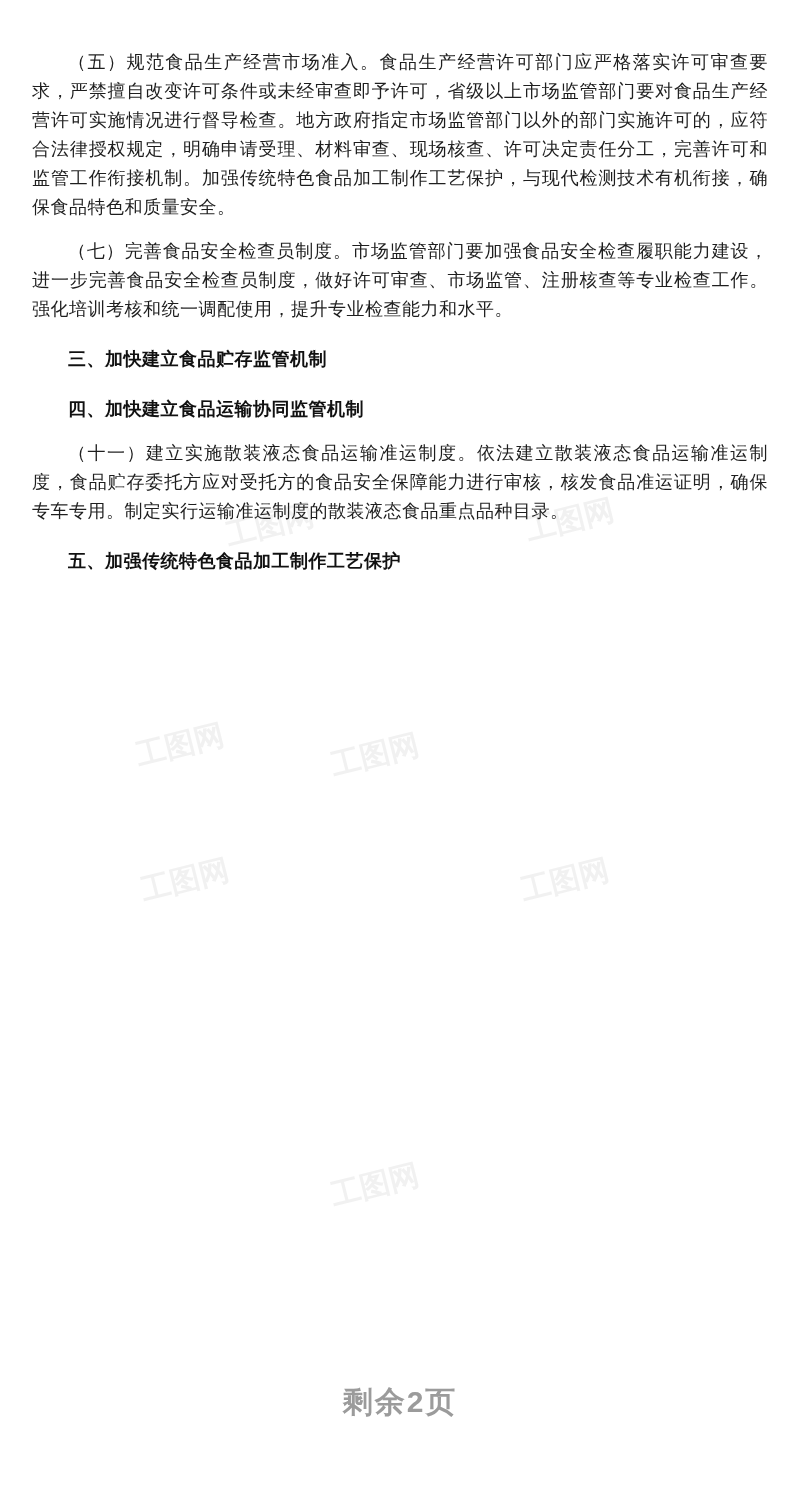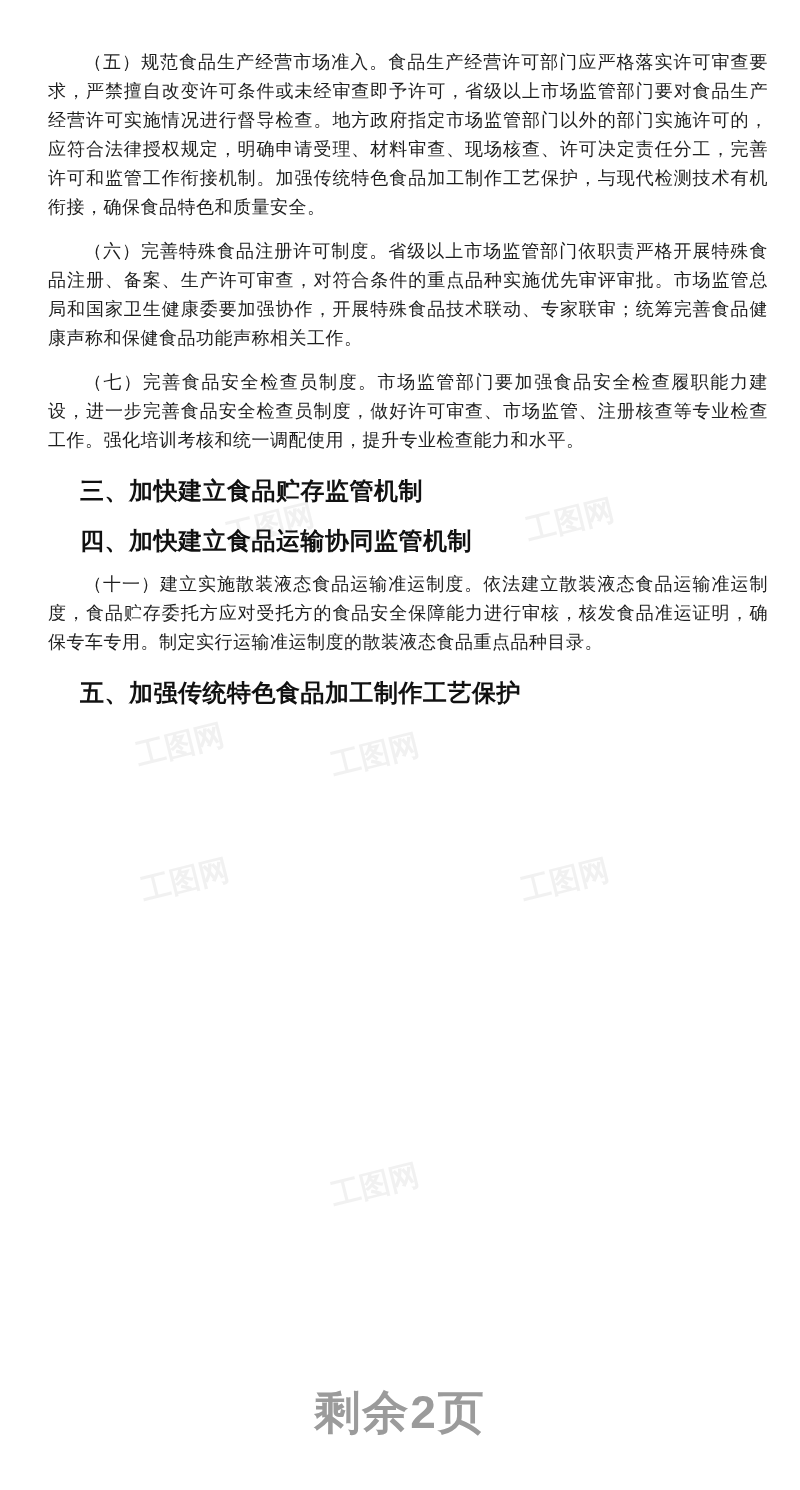--- a/index.html
+++ b/index.html
@@ -38,44 +38,44 @@
     left: 32px;
     width: 736px;
     z-index: 1;
     color: #1e1e1e;
     font-size: 18px;
     line-height: 29px;
     text-align: justify;
     letter-spacing: 0.5px;
   }
   .content p.paragraph {
-    margin: 0 0 15px 16px;
+    margin: 0 0 15px 0;
     text-indent: 2em;
   }
   .content h2.heading {
     margin: 21px 0 15px 0;
-    font-size: 24px;
+    font-size: 18px;
     line-height: 29px;
     font-weight: bold;
     text-indent: 2em;
     color: #111;
     font-family: "Liberation Sans", sans-serif;
   }
   .footer-notice {
     position: absolute;
     left: 0;
     right: 0;
     top: 1382px;
     z-index: 1;
     display: flex;
     justify-content: center;
     align-items: baseline;
     gap: 44px;
     font-family: "Liberation Sans", sans-serif;
-    font-size: 46px;
+    font-size: 30px;
     font-weight: bold;
     color: #9b9b9b;
     letter-spacing: 2px;
   }
 </style>
 </head>
 <body>
 
 <div class="page">
 
@@ -84,21 +84,20 @@
     <span class="watermark" style="left:525px; top:500px;">工图网</span>
     <span class="watermark" style="left:135px; top:725px;">工图网</span>
     <span class="watermark" style="left:330px; top:735px;">工图网</span>
     <span class="watermark" style="left:140px; top:860px;">工图网</span>
     <span class="watermark" style="left:520px; top:860px;">工图网</span>
     <span class="watermark" style="left:330px; top:1165px;">工图网</span>
   </div>
 
   <div class="content" id="content">
       <p class="paragraph">（五）规范食品生产经营市场准入。食品生产经营许可部门应严格落实许可审查要求，严禁擅自改变许可条件或未经审查即予许可，省级以上市场监管部门要对食品生产经营许可实施情况进行督导检查。地方政府指定市场监管部门以外的部门实施许可的，应符合法律授权规定，明确申请受理、材料审查、现场核查、许可决定责任分工，完善许可和监管工作衔接机制。加强传统特色食品加工制作工艺保护，与现代检测技术有机衔接，确保食品特色和质量安全。</p>
-      <p class="paragraph">（六）完善特殊食品注册许可制度。省级以上市场监管部门依职责严格开展特殊食品注册、备案、生产许可审查，对符合条件的重点品种实施优先审评审批。市场监管总局和国家卫生健康委要加强协作，开展特殊食品技术联动、专家联审；统筹完善食品健康声称和保健食品功能声称相关工作。</p>
       <p class="paragraph">（七）完善食品安全检查员制度。市场监管部门要加强食品安全检查履职能力建设，进一步完善食品安全检查员制度，做好许可审查、市场监管、注册核查等专业检查工作。强化培训考核和统一调配使用，提升专业检查能力和水平。</p>
       <h2 class="heading">三、加快建立食品贮存监管机制</h2>
       <h2 class="heading">四、加快建立食品运输协同监管机制</h2>
       <p class="paragraph">（十一）建立实施散装液态食品运输准运制度。依法建立散装液态食品运输准运制度，食品贮存委托方应对受托方的食品安全保障能力进行审核，核发食品准运证明，确保专车专用。制定实行运输准运制度的散装液态食品重点品种目录。</p>
       <h2 class="heading">五、加强传统特色食品加工制作工艺保护</h2>
     </div>
 
   <div class="footer-notice">
     <span>剩余2页</span>
   </div>

